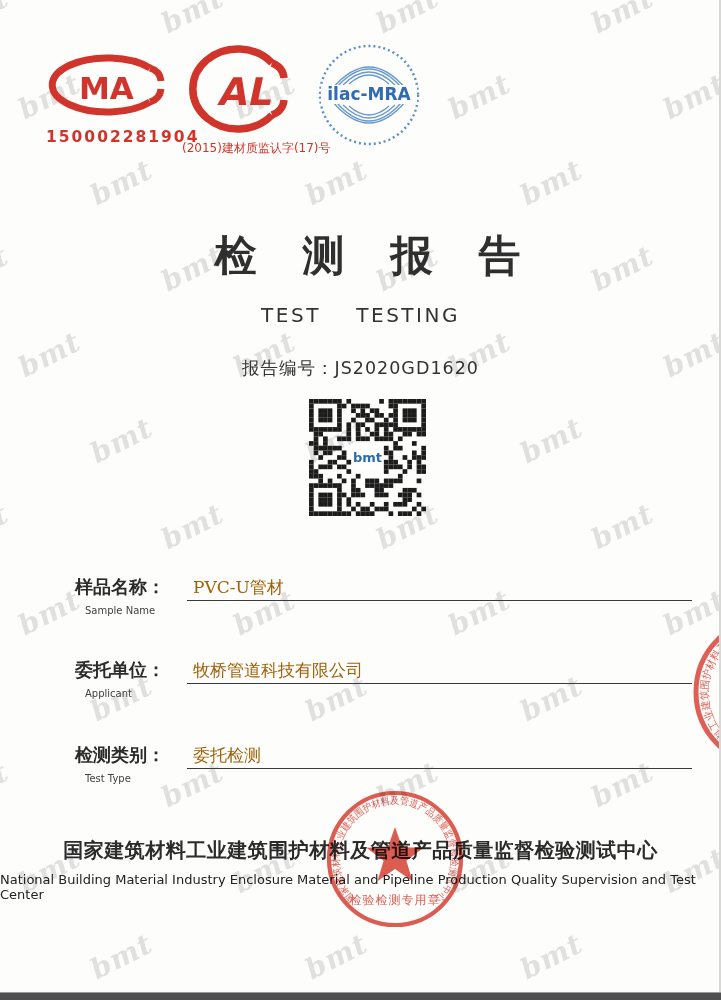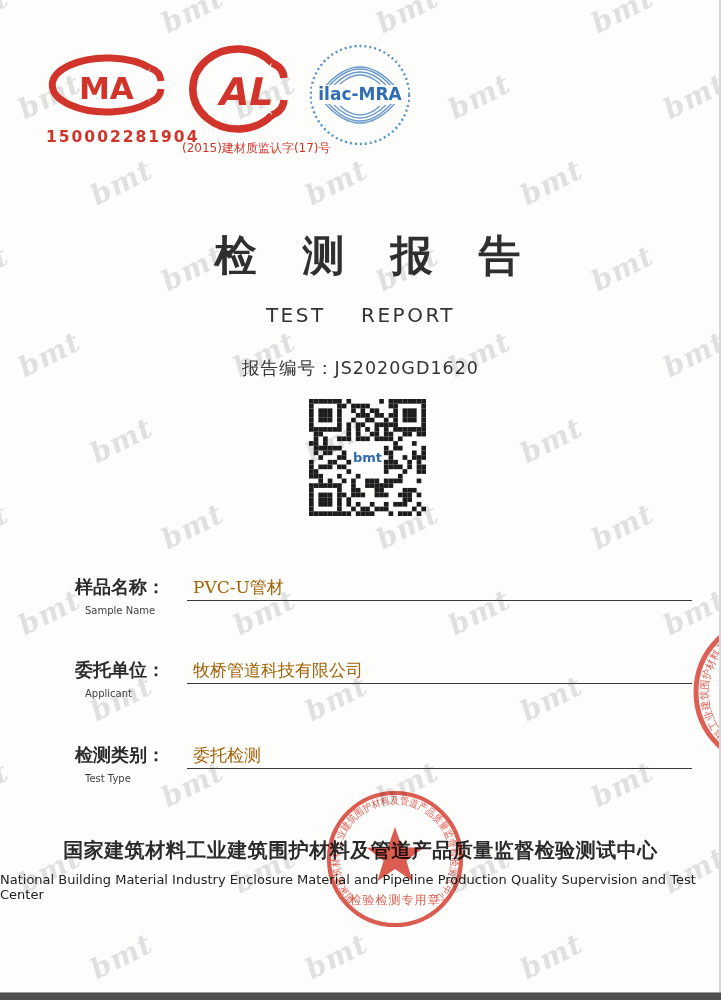--- a/index.html
+++ b/index.html
@@ -21,21 +21,21 @@
 
   .content{position:absolute;inset:0;z-index:1;}
 
   
   .logo-cma{position:absolute;left:46px;top:52px;width:140px;}
   .cma-num{position:absolute;left:0;top:76px;width:145px;font-weight:700;font-size:15.5px;
     letter-spacing:2px;color:#d0342a;}
   .logo-cal{position:absolute;left:188px;top:44px;width:126px;}
   .cal-caption{position:absolute;left:-6px;top:96px;width:132px;font-size:12px;color:#d0342a;
     white-space:nowrap;}
-  .logo-ilac{position:absolute;left:307px;top:42px;}
+  .logo-ilac{position:absolute;left:316px;top:42px;}
   .logo-cnas{position:absolute;left:436px;top:54px;}
   .cnas-lines{position:absolute;left:558px;top:52px;width:110px;font-size:12px;line-height:17.5px;
     color:#2e6cb0;}
   .cnas-lines .b{font-weight:700;}
 
   
   .title-cn{position:absolute;left:0;top:228px;width:721px;text-align:center;
     font-size:42px;font-weight:600;letter-spacing:46px;padding-left:60px;box-sizing:border-box;
     color:#2f2f2f;}
   .title-en{position:absolute;left:0;top:303px;width:721px;text-align:center;
@@ -151,21 +151,21 @@
           <path d="M 21,61 Q 53,97 85,61"></path>
             <path d="M 16,59 Q 53,103 90,59"></path>
         </g>
         <rect x="5" y="43" width="96" height="19" fill="#fdfdfc"></rect>
         <text x="53" y="58" text-anchor="middle" font-size="17" font-weight="bold" fill="#2f6cb3">ilac-MRA</text>
       </svg>
     </div>
 
 
     <div class="title-cn">检测报告</div>
-    <div class="title-en">TEST    REPORT</div>
+    <div class="title-en">TEST    TESTING</div>
     <div class="report-no"><span>报告编号：</span><span>JS2020GD1620</span></div>
 
     <div class="qr" id="qr-box"><svg width="117" height="117" viewBox="0 0 117 117">
           <rect x="0.00" y="0.00" width="4.68" height="4.68" fill="#1c1c1c"></rect>
           <rect x="4.68" y="0.00" width="4.68" height="4.68" fill="#1c1c1c"></rect>
           <rect x="9.36" y="0.00" width="4.68" height="4.68" fill="#1c1c1c"></rect>
           <rect x="14.04" y="0.00" width="4.68" height="4.68" fill="#1c1c1c"></rect>
           <rect x="18.72" y="0.00" width="4.68" height="4.68" fill="#1c1c1c"></rect>
           <rect x="23.40" y="0.00" width="4.68" height="4.68" fill="#1c1c1c"></rect>
           <rect x="28.08" y="0.00" width="4.68" height="4.68" fill="#1c1c1c"></rect>

